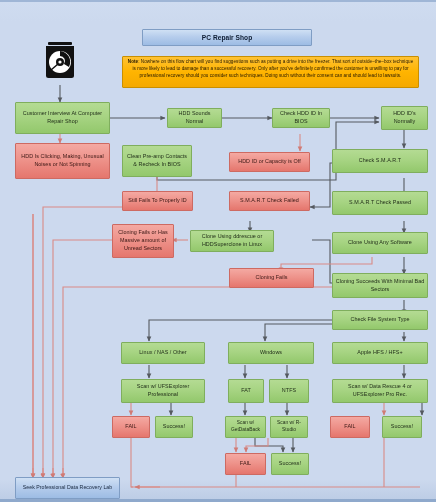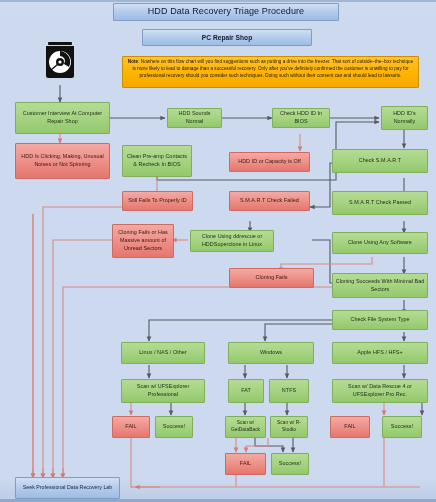--- a/index.html
+++ b/index.html
@@ -168,21 +168,20 @@
     </g>
     <g fill="none" stroke="#d98a86" stroke-width="1.1" marker-end="url(#ar)">
       <path d="M33,468 L33,478"></path>
       <path d="M43,468 L43,478"></path>
       <path d="M53,468 L53,478"></path>
       <path d="M63,468 L63,478"></path>
       <path d="M160,487 L135,487"></path>
     </g>
   </svg>
 
-  <div class="node blue" id="title" style="left:113px;top:3px;width:226px;height:18px;">HDD Data Recovery Triage Procedure</div>
 
   <div class="node blue" id="subtitle" style="left:142px;top:29px;width:170px;height:17px;">PC Repair Shop</div>
 
   <div class="node orange" style="left:122px;top:56px;width:297px;height:32px;">
     <b>Note</b><span>: Nowhere on this flow chart will you find suggestions such as putting a drive into the freezer.  That sort of outside–the–box technique is  more likely to lead to damage than a successful recovery.  Only after you've definitely confirmed the customer is unwilling to pay for professional recovery should you consider such techniques.  Doing such without their consent can and should lead to lawsuits.</span>
   </div>
 
   <div id="hdd-icon">
     <svg viewBox="0 0 44 46" width="44" height="46">
       <rect x="10" y="4" width="24" height="3" rx="1" fill="#111"></rect>

